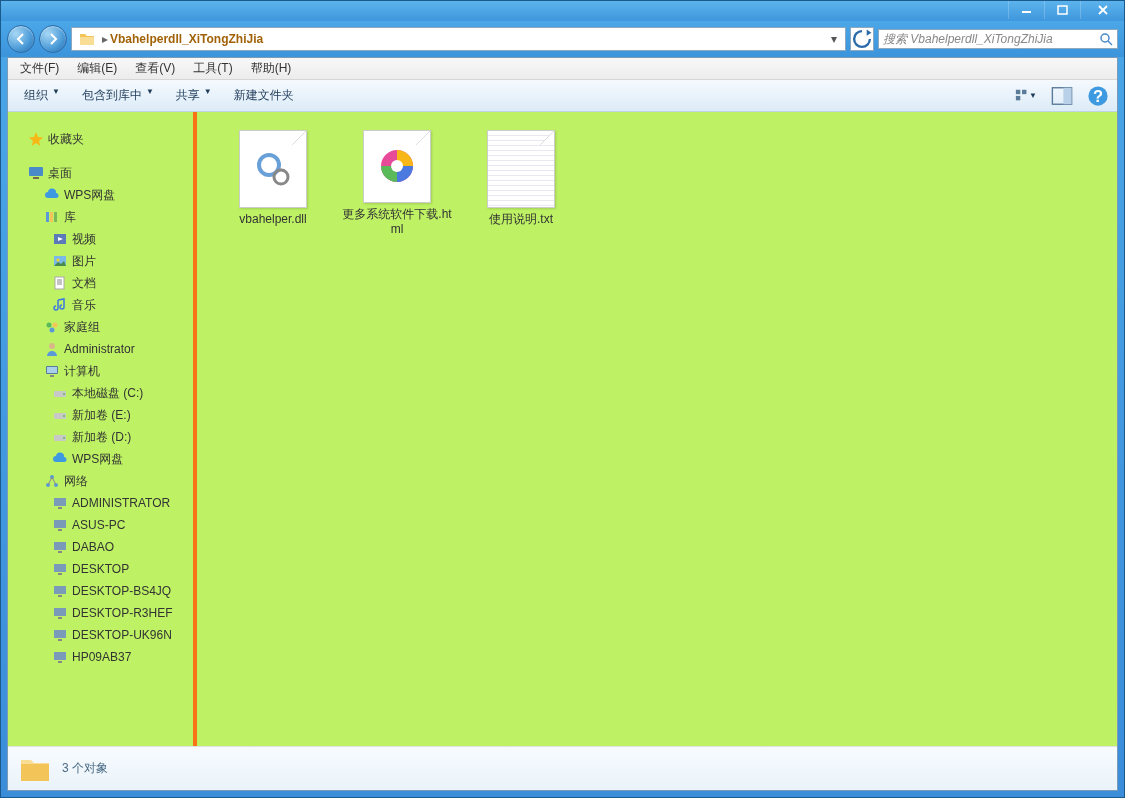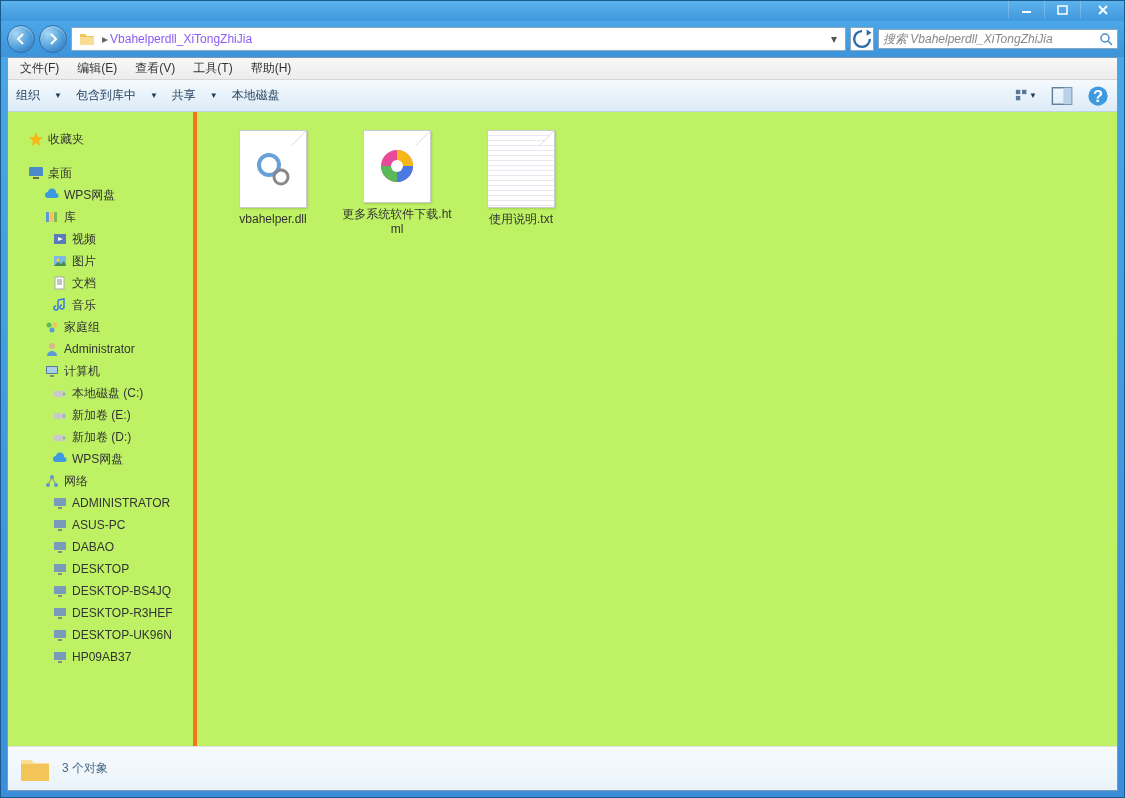--- a/index.html
+++ b/index.html
@@ -8,31 +8,31 @@
 .titlebar { height: 20px; background: linear-gradient(to bottom, #5cb3ec, #3f97dd); display: flex; justify-content: flex-end; align-items: flex-start; padding: 0; }
 .sysbtn { width: 36px; height: 18px; display: flex; align-items: center; justify-content: center; color: white; border-left: 1px solid rgba(255,255,255,0.2); cursor: default; }
 .sysbtn.close { width: 44px; background: rgba(200,60,40,0.0); }
 .sysbtn svg { width: 12px; height: 10px; }
 .navbar { height: 36px; background: linear-gradient(to bottom, #4ba7e8, #3c94db); display: flex; align-items: center; padding: 0 6px; gap: 4px; }
 .navbtn { width: 28px; height: 28px; border-radius: 50%; background: radial-gradient(circle at 30% 30%, #a8d8f5, #4a9ad8 60%, #2c6ba8); border: 1px solid #2c6ba8; display: flex; align-items: center; justify-content: center; box-shadow: inset 0 1px 2px rgba(255,255,255,0.5); }
 .navbtn svg { width: 14px; height: 14px; }
 .addressbar { flex: 1; height: 24px; background: white; border: 1px solid #8ba8bf; display: flex; align-items: center; padding: 0 2px; }
 .addressbar .foldericon { width: 18px; height: 18px; margin: 0 4px; }
 .addressbar .sep { color: #666; margin: 0 2px; }
-.addressbar .path { color: #8b5cf6; flex: 1; }
+.addressbar .path { color: #a16207; flex: 1; font-weight: bold; }
 .addressbar .drop { width: 18px; height: 18px; display: flex; align-items: center; justify-content: center; color: #555; }
 .refreshbtn { width: 24px; height: 24px; background: white; border: 1px solid #8ba8bf; display: flex; align-items: center; justify-content: center; }
 .searchbox { width: 240px; height: 20px; background: white; border: 1px solid #8ba8bf; display: flex; align-items: center; padding: 0 4px; }
 .searchbox .placeholder { color: #888; font-style: italic; flex: 1; }
 .searchbox svg { width: 14px; height: 14px; }
 .inner { flex: 1; background: #bef264; margin: 0 6px 6px 6px; border: 1px solid #7a9ab5; display: flex; flex-direction: column; }
 .menubar { height: 22px; background: linear-gradient(to bottom, #f8f8f8, #ececec); border-bottom: 1px solid #d6d6d6; display: flex; align-items: center; padding: 0 4px; gap: 2px; }
 .menubar .menuitem { padding: 2px 8px; color: #333; }
 .toolbar { height: 32px; background: linear-gradient(to bottom, #f5fafe, #dcebf7); border-bottom: 1px solid #bcd4e6; display: flex; align-items: center; padding: 0 8px; gap: 14px; }
-.toolbar .tbitem { color: #1f3b5a; display: flex; align-items: center; gap: 14px; }
+.toolbar .tbitem { color: #1f3b5a; display: flex; gap: 4px; margin-left: 8px; }
 .toolbar .tbitem .arrow { font-size: 8px; color: #1f3b5a; }
 .toolbar .spacer { flex: 1; }
 .toolbar .iconbtn { width: 22px; height: 22px; display: flex; align-items: center; justify-content: center; }
 .content { flex: 1; display: flex; overflow: hidden; }
 .sidebar { width: 189px; border-right: 4px solid #f97316; overflow-y: auto; overflow-x: hidden; padding: 16px 0; position: relative; }
 .sidebar::-webkit-scrollbar { width: 16px; }
 .sidebar::-webkit-scrollbar-track { background: #f0f0f0; }
 .sidebar::-webkit-scrollbar-thumb { background: #c8c8c8; border: 1px solid #a8a8a8; }
 .treeitem { display: flex; align-items: center; height: 22px; padding-left: 4px; white-space: nowrap; color: #333; }
 .treeitem .ticon { width: 16px; height: 16px; margin-right: 4px; flex-shrink: 0; }
@@ -128,21 +128,21 @@
         </div>
       <div class="tbitem">
           <span>包含到库中</span>
           <span class="arrow">▼</span>
         </div>
       <div class="tbitem">
           <span>共享</span>
           <span class="arrow">▼</span>
         </div>
       <div class="tbitem">
-          <span>本地磁盘</span>
+          <span>新建文件夹</span>
         </div>
       <div class="spacer"></div>
       <div class="iconbtn">
         <svg viewBox="0 0 16 16">
             <rect x="1" y="2" width="5" height="5" fill="#5a7a9a"></rect>
             <rect x="8" y="2" width="5" height="5" fill="#5a7a9a"></rect>
             <rect x="1" y="9" width="5" height="5" fill="#5a7a9a"></rect>
           </svg>
         <span style="font-size:8px;color:#1f3b5a;">▼</span>
       </div>

